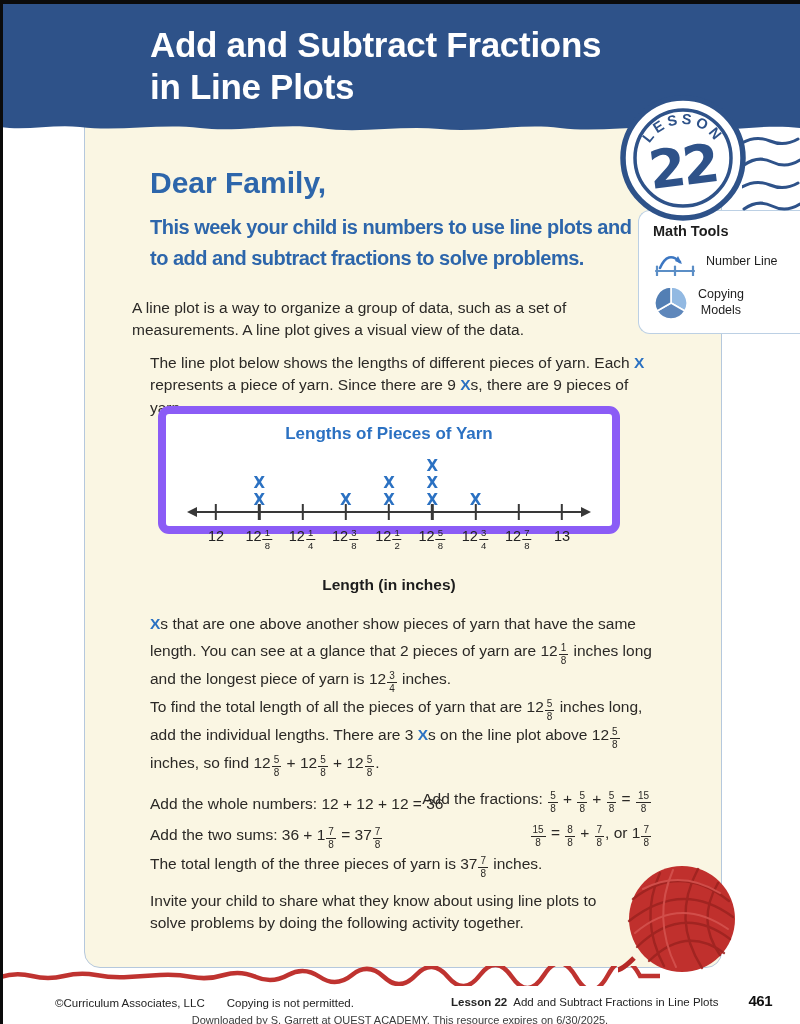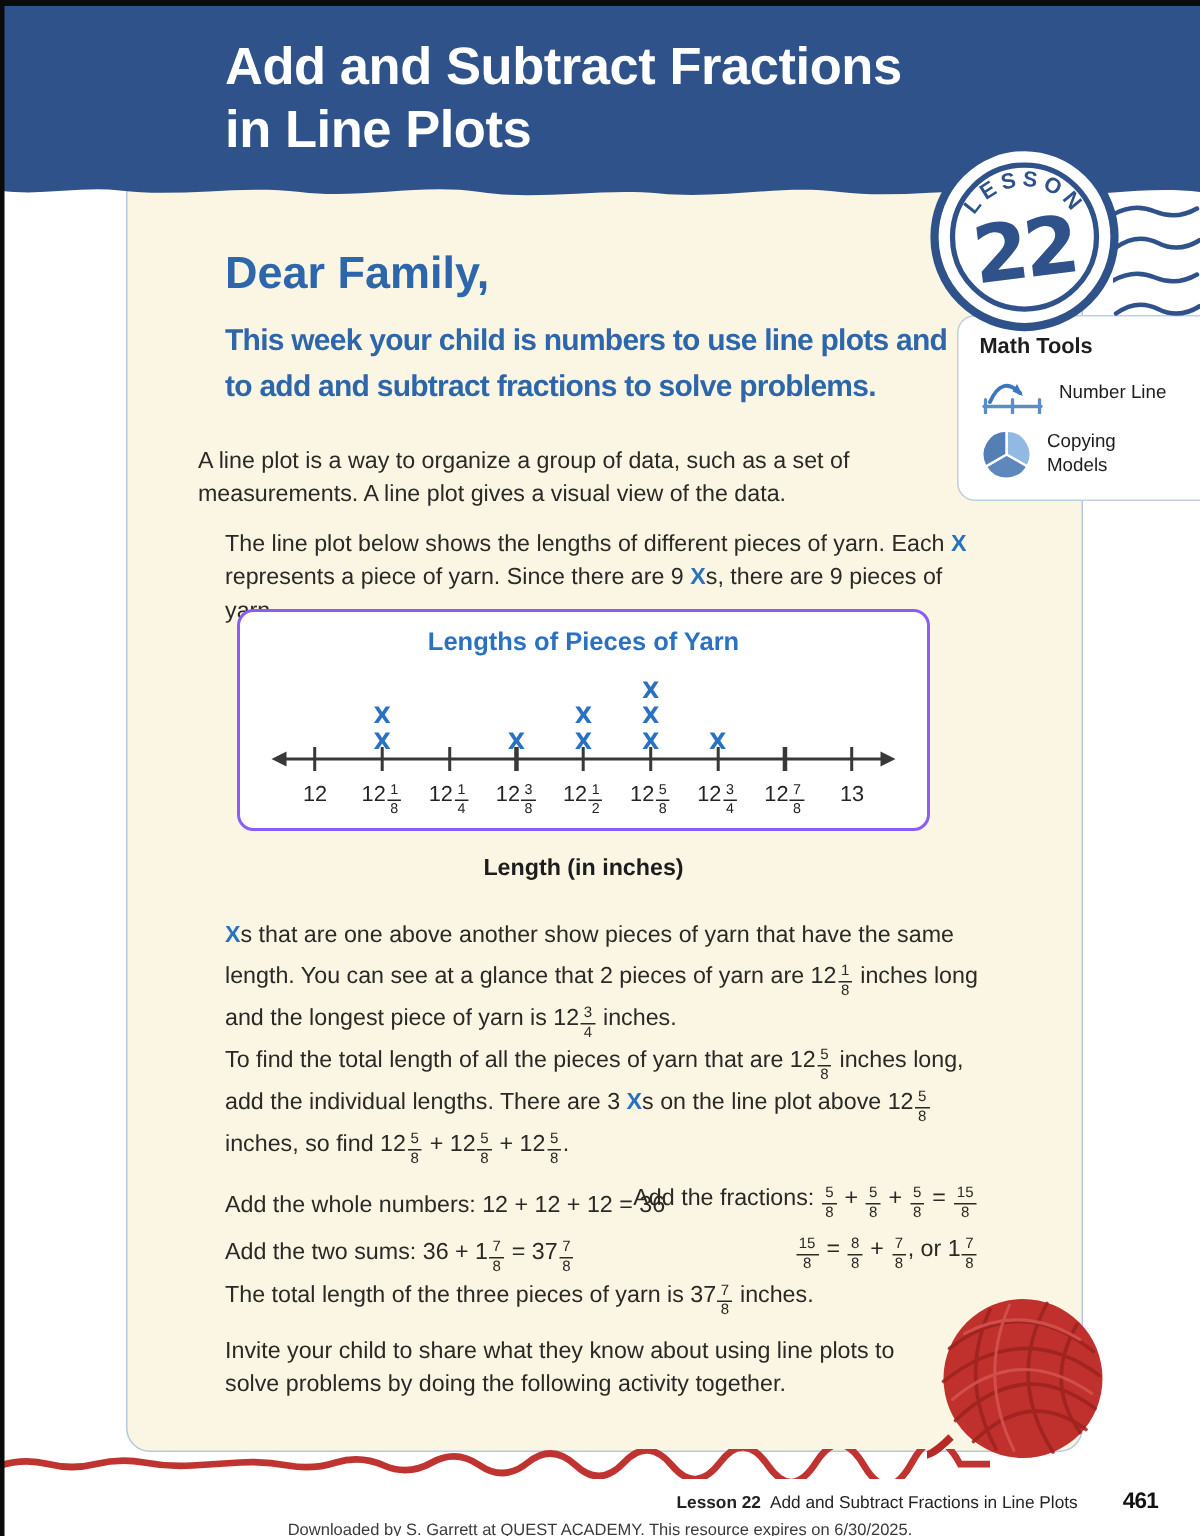--- a/index.html
+++ b/index.html
@@ -19,41 +19,41 @@
 
   
   .stamp{position:absolute;left:617px;top:92px;z-index:7;}
   .postmark{position:absolute;left:742px;top:134px;z-index:6;}
 
   
   .tools-panel{position:absolute;left:638px;top:210px;width:162px;height:124px;box-sizing:border-box;
                background:#fff;border:1.5px solid #bcd0e4;border-right:none;border-radius:12px 0 0 12px;
                z-index:4;padding:12px 6px 8px 14px;}
   .tools-title{font-size:14.5px;font-weight:bold;color:#1d1d1d;margin-bottom:9px;}
-  .tool-row{display:flex;align-items:center;gap:9px;margin-bottom:9px;}
+  .tool-row{display:flex;align-items:center;gap:9px;margin-bottom:9px;text-align:center;}
   .tool-label{font-size:12.5px;color:#1d1d1d;white-space:pre-line;line-height:1.25;}
 
   
   .salutation{position:absolute;left:150px;top:166px;z-index:2;font-size:30px;font-weight:bold;color:#2d66ab;}
   .intro{position:absolute;left:150px;top:212px;width:572px;z-index:2;font-size:20px;font-weight:bold;
          color:#2d66ab;line-height:1.55;letter-spacing:-0.5px;white-space:pre-line;}
   .para{position:absolute;z-index:2;font-size:15.5px;line-height:1.45;color:#2b2926;}
   .para.tall{line-height:1.72;}
   .bx{color:#2b71c2;font-weight:bold;}
 
   
   .frw{white-space:nowrap;}
   .frw .whole{letter-spacing:0;}
   .fr{display:inline-block;text-align:center;line-height:1;vertical-align:-0.52em;margin:0 1px;}
   .fr .n{display:block;font-size:10px;padding:0 2px 1px;border-bottom:1.3px solid currentColor;}
   .fr .d{display:block;font-size:10px;padding-top:1px;}
 
   
-  .plot-card{position:absolute;left:158px;top:406px;width:462px;height:148px;box-sizing:border-box;z-index:2;
-             background:#fff;border:2px solid #8b5cf6;border-radius:11px;padding:10px 14px 6px;}
+  .plot-card{position:absolute;left:158px;top:406px;width:462px;height:128px;box-sizing:border-box;z-index:2;
+             background:#fff;border:8px solid #8b5cf6;border-radius:11px;padding:10px 14px 6px;}
   .plot-title{text-align:center;font-size:17px;font-weight:bold;color:#2b71c2;}
   .plot-wrap{position:relative;height:116px;}
   .plot-grid{position:absolute;left:36px;right:36px;top:0;bottom:0;}
   .axis{position:absolute;left:-20px;right:-20px;top:67px;height:2.4px;background:#383838;}
   .axis::before{content:'';position:absolute;left:-9px;top:-4.3px;width:0;height:0;
                 border-top:5.5px solid transparent;border-bottom:5.5px solid transparent;border-right:10px solid #383838;}
   .axis::after{content:'';position:absolute;right:-9px;top:-4.3px;width:0;height:0;
                border-top:5.5px solid transparent;border-bottom:5.5px solid transparent;border-left:10px solid #383838;}
   .tick{position:absolute;top:60px;width:2.4px;height:16px;background:#383838;transform:translateX(-50%);}
   .xstack{position:absolute;top:0;height:64px;transform:translateX(-50%);display:flex;flex-direction:column;
@@ -229,20 +229,23 @@
       <path d="M80 11 Q53 61 84 110"></path>
       <path d="M100 25 Q78 63 102 97"></path>
     </g>
     <g fill="none" stroke="#d4524e" stroke-width="2" opacity="0.9" stroke-linecap="round">
       <path d="M25 31 Q63 11 102 35"></path>
       <path d="M17 75 Q61 37 110 71"></path>
       <path d="M55 12 Q34 60 58 109"></path>
     </g>
   </svg>
 
+  <div class="footer-left">
+    <span>©Curriculum Associates, LLC</span><span class="gap"></span><span>Copying is not permitted.</span>
+  </div>
   <div class="footer-right">
     <span class="footer-lesson">
       <b>Lesson 22</b><span>Add and Subtract Fractions in Line Plots</span>
     </span>
     <span class="page-number">461</span>
   </div>
   <div class="download-notice">Downloaded by S. Garrett at QUEST ACADEMY. This resource expires on 6/30/2025.</div>
 </div>
 
 </body></html>

